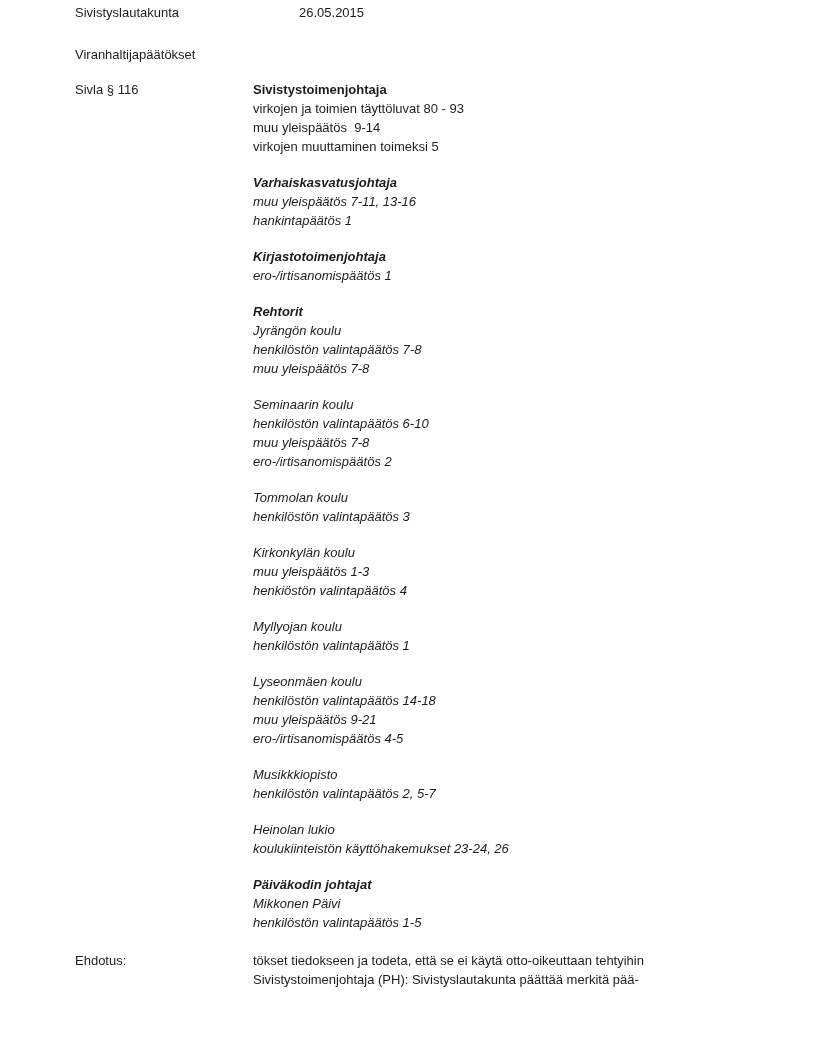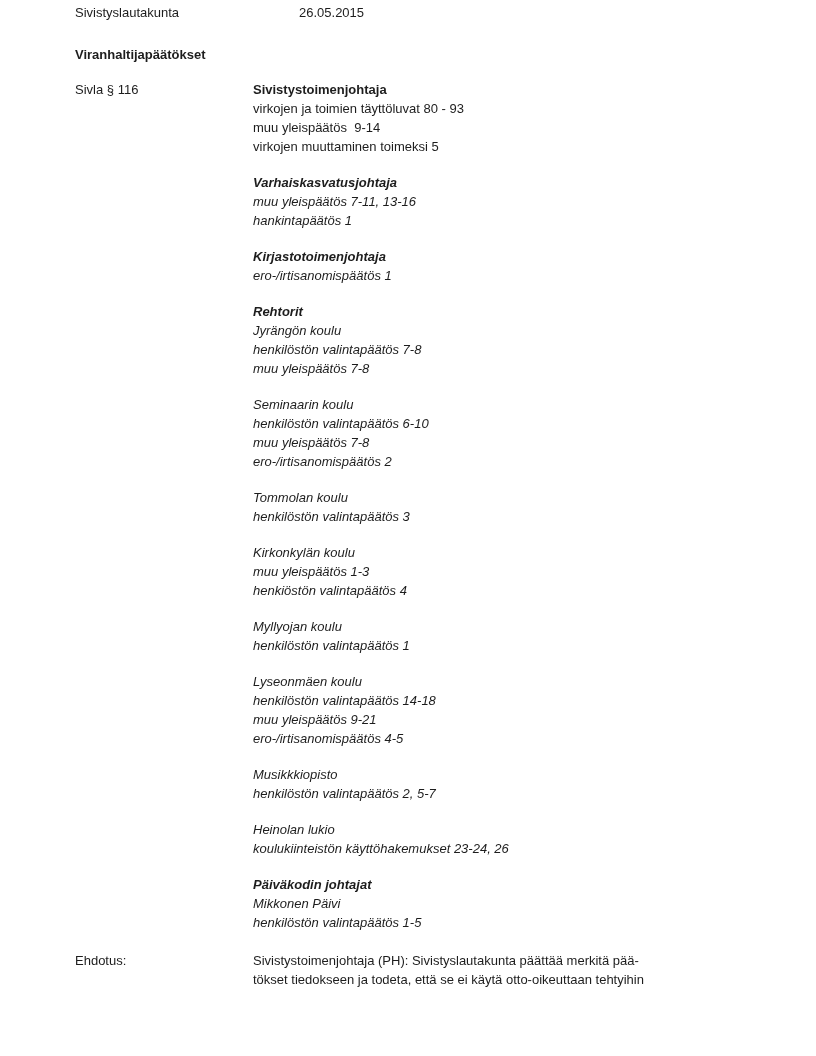--- a/index.html
+++ b/index.html
@@ -22,21 +22,21 @@
   }
   .doc-header {
     display: flex;
     margin-bottom: 23px;
     white-space: pre-wrap;
   }
   .doc-header .col-committee { width: 224px; flex: 0 0 auto; }
   .doc-header .col-section   { width: 221px; flex: 0 0 auto; }
   .doc-header .col-date      { flex: 0 0 auto; }
   .doc-title {
-    font-weight: bold;
+    font-weight: normal;
     margin-bottom: 16px;
   }
   .body-row {
     display: flex;
     align-items: flex-start;
   }
   .label-col {
     width: 178px;
     flex: 0 0 auto;
     white-space: pre-wrap;
@@ -63,17 +63,17 @@
 
   <div class="doc-title">Viranhaltijapäätökset</div>
 
   <div class="body-row row-decisions">
     <div class="label-col">Sivla § 116</div>
     <div class="content-col" id="sections-container"><div class="section"><div class="heading">Sivistystoimenjohtaja</div><div class="line">virkojen ja toimien täyttöluvat 80 - 93</div><div class="line">muu yleispäätös  9-14</div><div class="line">virkojen muuttaminen toimeksi 5</div></div><div class="section"><div class="heading">Varhaiskasvatusjohtaja</div><div class="line">muu yleispäätös 7-11, 13-16</div><div class="line">hankintapäätös 1</div></div><div class="section"><div class="heading">Kirjastotoimenjohtaja</div><div class="line">ero-/irtisanomispäätös 1</div></div><div class="section"><div class="heading">Rehtorit</div><div class="line">Jyrängön koulu</div><div class="line">henkilöstön valintapäätös 7-8</div><div class="line">muu yleispäätös 7-8</div></div><div class="section"><div class="line">Seminaarin koulu</div><div class="line">henkilöstön valintapäätös 6-10</div><div class="line">muu yleispäätös 7-8</div><div class="line">ero-/irtisanomispäätös 2</div></div><div class="section"><div class="line">Tommolan koulu</div><div class="line">henkilöstön valintapäätös 3</div></div><div class="section"><div class="line">Kirkonkylän koulu</div><div class="line">muu yleispäätös 1-3</div><div class="line">henkiöstön valintapäätös 4</div></div><div class="section"><div class="line">Myllyojan koulu</div><div class="line">henkilöstön valintapäätös 1</div></div><div class="section"><div class="line">Lyseonmäen koulu</div><div class="line">henkilöstön valintapäätös 14-18</div><div class="line">muu yleispäätös 9-21</div><div class="line">ero-/irtisanomispäätös 4-5</div></div><div class="section"><div class="line">Musikkkiopisto</div><div class="line">henkilöstön valintapäätös 2, 5-7</div></div><div class="section"><div class="line">Heinolan lukio</div><div class="line">koulukiinteistön käyttöhakemukset 23-24, 26</div></div><div class="section"><div class="heading">Päiväkodin johtajat</div><div class="line">Mikkonen Päivi</div><div class="line">henkilöstön valintapäätös 1-5</div></div></div>
   </div>
 
   <div class="body-row row-proposal">
     <div class="label-col">Ehdotus:</div>
-    <div class="content-col" id="proposal-lines"><div class="line">Sivistystoimenjohtaja (PH): Sivistyslautakunta päättää merkitä pää-</div><div class="line">tökset tiedokseen ja todeta, että se ei käytä otto-oikeuttaan tehtyihin</div></div>
+    <div class="content-col" id="proposal-lines"><div class="line">tökset tiedokseen ja todeta, että se ei käytä otto-oikeuttaan tehtyihin</div><div class="line">Sivistystoimenjohtaja (PH): Sivistyslautakunta päättää merkitä pää-</div></div>
   </div>
 
 
 </div>
 
 </body></html>

